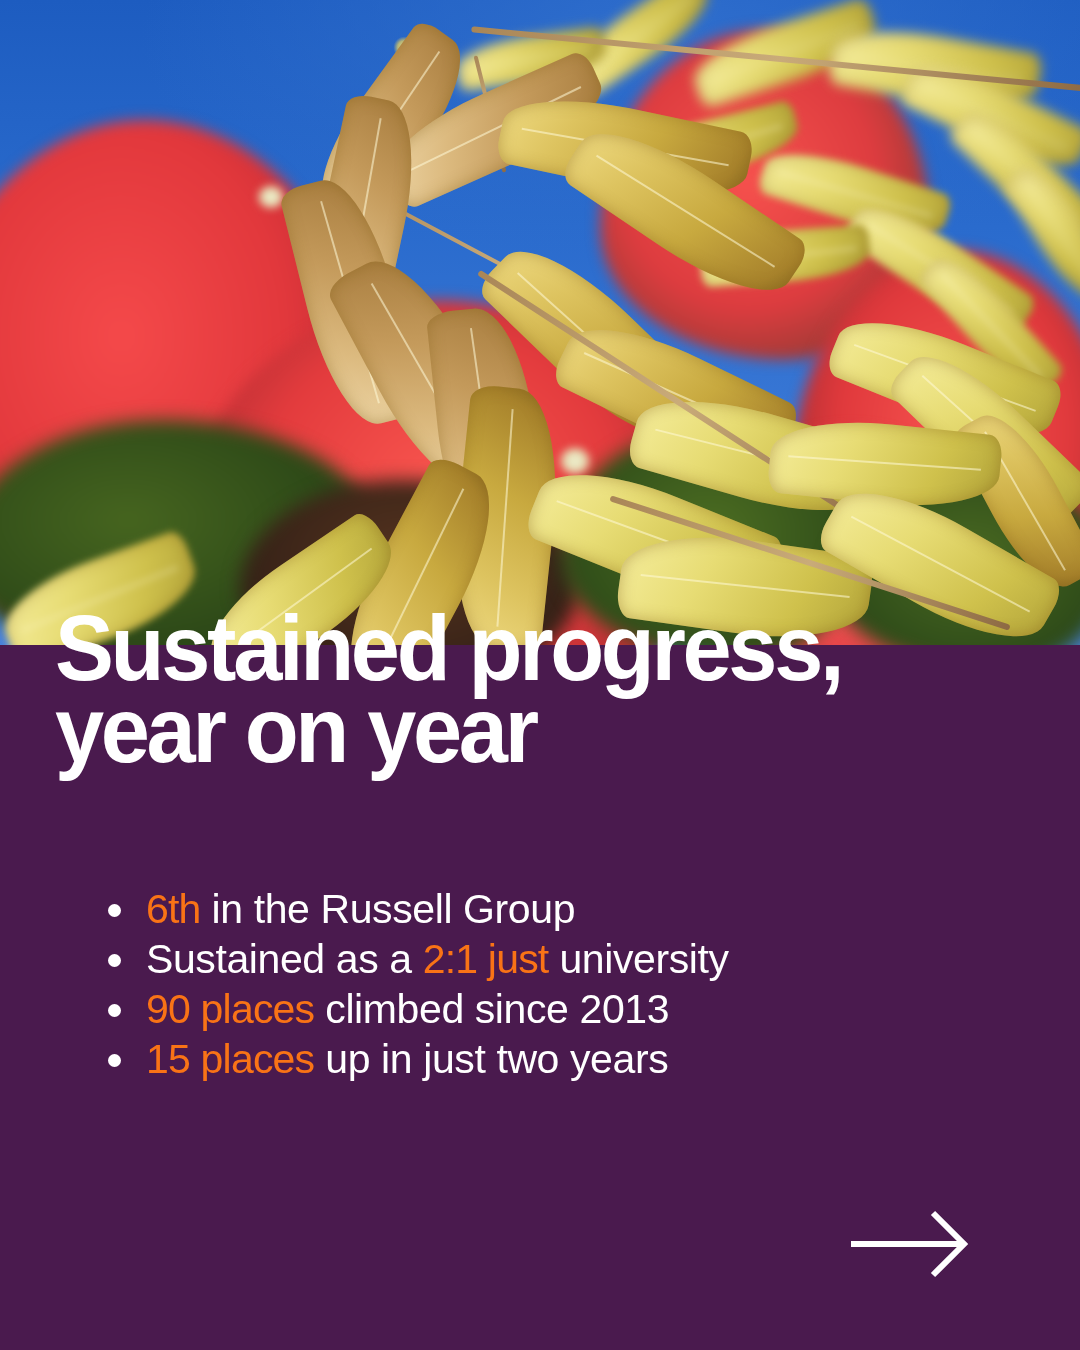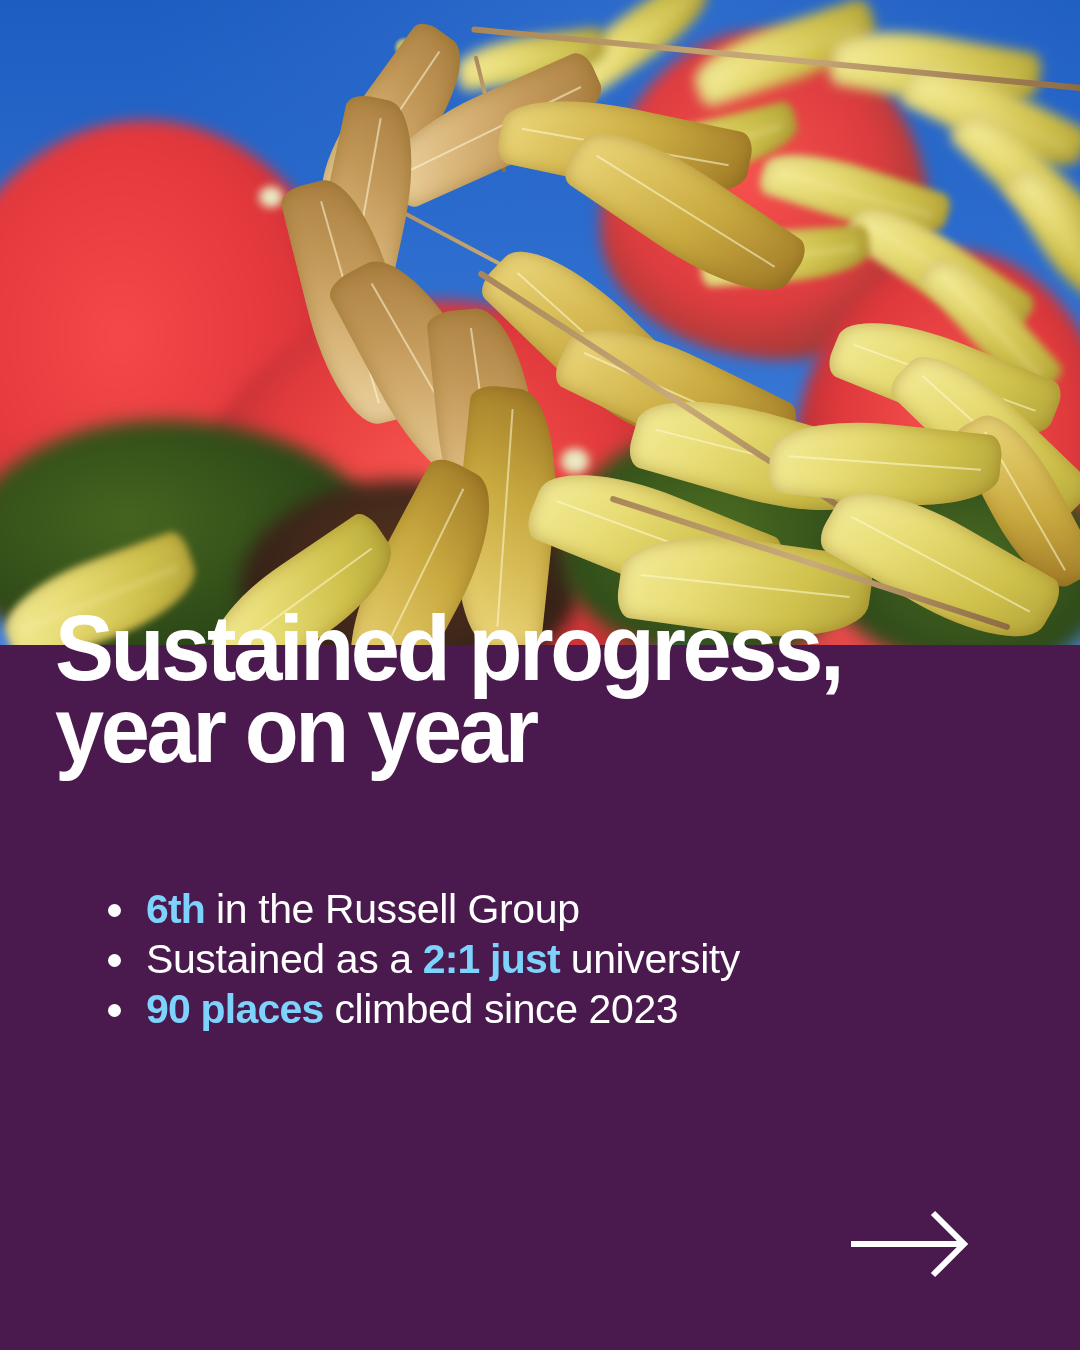--- a/index.html
+++ b/index.html
@@ -150,22 +150,22 @@
   .bullet-dot {
     flex:0 0 auto;
     width:13px; height:13px;
     border-radius:50%;
     background:#ffffff;
     margin-top:20px;
     margin-right:25px;
   }
   .bullet-text { flex:0 0 auto; }
   .bullet-text .hl {
-    color:#7dd3fc;
-    font-weight:bold;
+    color:#f97316;
+    font-weight:normal;
     letter-spacing:-0.8px;
   }
 
   
   .arrow-wrap {
     position:absolute; left:845px; top:1205px;
     width:130px; height:78px;
     z-index:6;
   }
   .arrow-wrap svg { display:block; width:100%; height:100%; }
@@ -259,23 +259,27 @@
       <span class="bullet-text"><span class="hl">6th</span><span> in the Russell Group</span></span>
     </li>
 
     <li class="bullet-row">
       <span class="bullet-dot"></span>
       <span class="bullet-text"><span>Sustained as a </span><span class="hl">2:1 just</span><span> university</span></span>
     </li>
 
     <li class="bullet-row">
       <span class="bullet-dot"></span>
-      <span class="bullet-text"><span class="hl">90 places</span><span> climbed since 2023</span></span>
-    </li>
-
+      <span class="bullet-text"><span class="hl">90 places</span><span> climbed since 2013</span></span>
+    </li>
+
+    <li class="bullet-row">
+      <span class="bullet-dot"></span>
+      <span class="bullet-text"><span class="hl">15 places</span><span> up in just two years</span></span>
+    </li>
 
   </ul>
 
   <div class="arrow-wrap">
     <svg viewBox="0 0 130 78">
       <line x1="6" y1="39" x2="118" y2="39" stroke="#ffffff" stroke-width="6" stroke-linecap="butt"></line>
       <polyline points="88,8 119,39 88,70" fill="none" stroke="#ffffff" stroke-width="6" stroke-linecap="butt" stroke-linejoin="miter"></polyline>
     </svg>
   </div>
 

